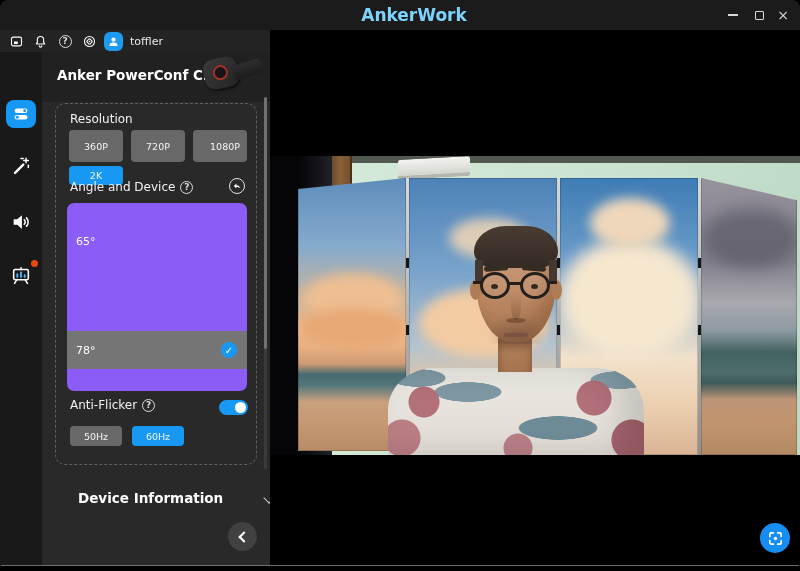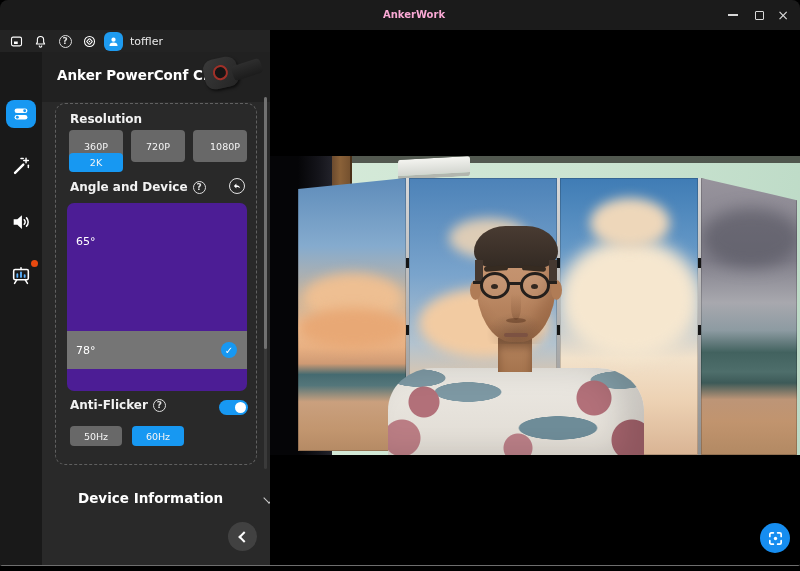--- a/index.html
+++ b/index.html
@@ -1,21 +1,21 @@
 <!DOCTYPE html>
 <html><head>
 <meta charset="utf-8">
 <style>
   * { margin:0; padding:0; box-sizing:border-box; }
   html,body { width:800px; height:571px; background:#000; font-family:"DejaVu Sans","Liberation Sans",sans-serif; overflow:hidden; }
   .window { position:absolute; left:0; top:0; width:800px; height:566px; background:#000; border-radius:8px 8px 2px 2px; overflow:hidden; border-bottom:1px solid #6e6e6e; }
 
   
   .titlebar { position:absolute; left:0; top:0; width:800px; height:30px; background:#1b1b1b; }
-  .titlebar .title { position:absolute; left:0; right:0; top:0; height:30px; line-height:30px; text-align:center; color:#f9a8d4; font-size:10px; font-weight:bold;padding-left:28px; }
+  .titlebar .title { position:absolute; left:0; right:0; top:0; height:30px; line-height:30px; text-align:center; color:#7dd3fc; font-size:17px; font-weight:bold;padding-left:28px; }
   .winbtn { position:absolute; top:0; width:22px; height:30px; display:flex; align-items:center; justify-content:center; color:#d8d8d8; cursor:default; }
   .winbtn.min { right:56px; } .winbtn.max { right:30px; } .winbtn.close { right:6px; font-size:14px; }
   .min-glyph { width:10px; height:1.5px; background:#d8d8d8; }
   .max-glyph { width:9px; height:9px; border:1.2px solid #d8d8d8; border-radius:1px; }
 
   
   .headerbar { position:absolute; left:0; top:30px; width:270px; height:22px; background:#232323; }
   .hicon { position:absolute; top:3px; width:16px; height:16px; display:flex; align-items:center; justify-content:center; }
   .hicon svg { width:15px; height:15px; }
   .help-circle { width:13px; height:13px; border:1.2px solid #dedede; border-radius:50%; color:#dedede; font-size:9px; font-weight:bold; display:flex; align-items:center; justify-content:center; line-height:1; }
@@ -33,32 +33,32 @@
   
   .sidepanel { position:absolute; left:42px; top:52px; width:228px; height:514px; background:#292929; }
   .panel-header { position:absolute; left:0; top:0; width:228px; height:50px; background:#212121; }
   .device-name { position:absolute; left:15px; top:15px; color:#fff; font-size:13.5px; font-weight:bold; }
   .device-img { position:absolute; right:4px; top:0px; width:76px; height:50px; }
   .cam-head { position:absolute; left:14px; top:6px; width:34px; height:30px; background:linear-gradient(135deg,#3a3a3a,#242424); border-radius:10px; transform:rotate(-12deg); box-shadow:1px 2px 3px rgba(0,0,0,.6); }
   .cam-ring { position:absolute; left:9px; top:7px; width:15px; height:15px; border-radius:50%; background:#151515; border:2.5px solid #a03028; }
   .cam-arm { position:absolute; left:42px; top:10px; width:30px; height:15px; background:linear-gradient(180deg,#2e2e2e,#1c1c1c); border-radius:4px; transform:rotate(-18deg); }
 
   .group { position:absolute; left:13px; top:51px; width:202px; height:362px; border:1px dashed #606060; border-radius:10px; }
-  .sec-label { color:#f2f2f2; font-size:12px; font-weight:700; }
+  .sec-label { color:#f2f2f2; font-size:12px; font-weight:400; }
   .res-label { position:absolute; left:14px; top:8px; }
   .btn { position:absolute; height:32px; width:54px; border-radius:4px; background:#686868; color:#f5f5f5; font-size:9.5px; display:flex; align-items:center; justify-content:center; cursor:pointer; }
   .btn.sel { background:#1798f2; }
   .b360 { left:13px; top:26px; } .b720 { left:75px; top:26px; } .b1080 { left:137px; top:26px;padding-left:10px; }
-  .b2k { left:13px; top:49px; height:19px; }
+  .b2k { left:13px; top:62px; height:19px; }
 
   .angle-row { position:absolute; left:14px; top:76px; display:flex; align-items:center; gap:5px; }
   .reset-btn { position:absolute; left:173px; top:74px; width:16px; height:16px; border:1.3px solid #e2e2e2; border-radius:50%; display:flex; align-items:center; justify-content:center; }
   .reset-btn svg { width:10px; height:10px; }
 
-  .angle-list { position:absolute; left:11px; top:99px; width:180px; height:188px; background:#4c1d95; border-radius:7px; overflow:hidden; }
+  .angle-list { position:absolute; left:11px; top:99px; width:180px; height:188px; background:#8b5cf6; border-radius:7px; overflow:hidden; }
   .opt { position:absolute; left:0; width:100%; height:38px; display:flex; align-items:center; padding-left:9px; color:#fff; font-size:11px; cursor:pointer; }
   .opt1 { top:19px; } .opt2 { top:75px; }
   .opt3 { top:128px; background:#757575; }
   .check-circle { position:absolute; right:10px; top:11px; width:16px; height:16px; border-radius:50%; background:#1798f2; color:#fff; font-size:10px; display:flex; align-items:center; justify-content:center; }
 
   .flicker-row { position:absolute; left:14px; top:294px; display:flex; align-items:center; gap:5px; }
   .toggle { position:absolute; left:163px; top:296px; width:29px; height:15px; border-radius:8px; background:#1798f2; cursor:pointer; }
   .toggle .knob { position:absolute; right:2px; top:2px; width:11px; height:11px; border-radius:50%; background:#fff; }
   .b50 { left:14px; top:322px; width:52px; height:20px; }
   .b60 { left:76px; top:322px; width:52px; height:20px; }

